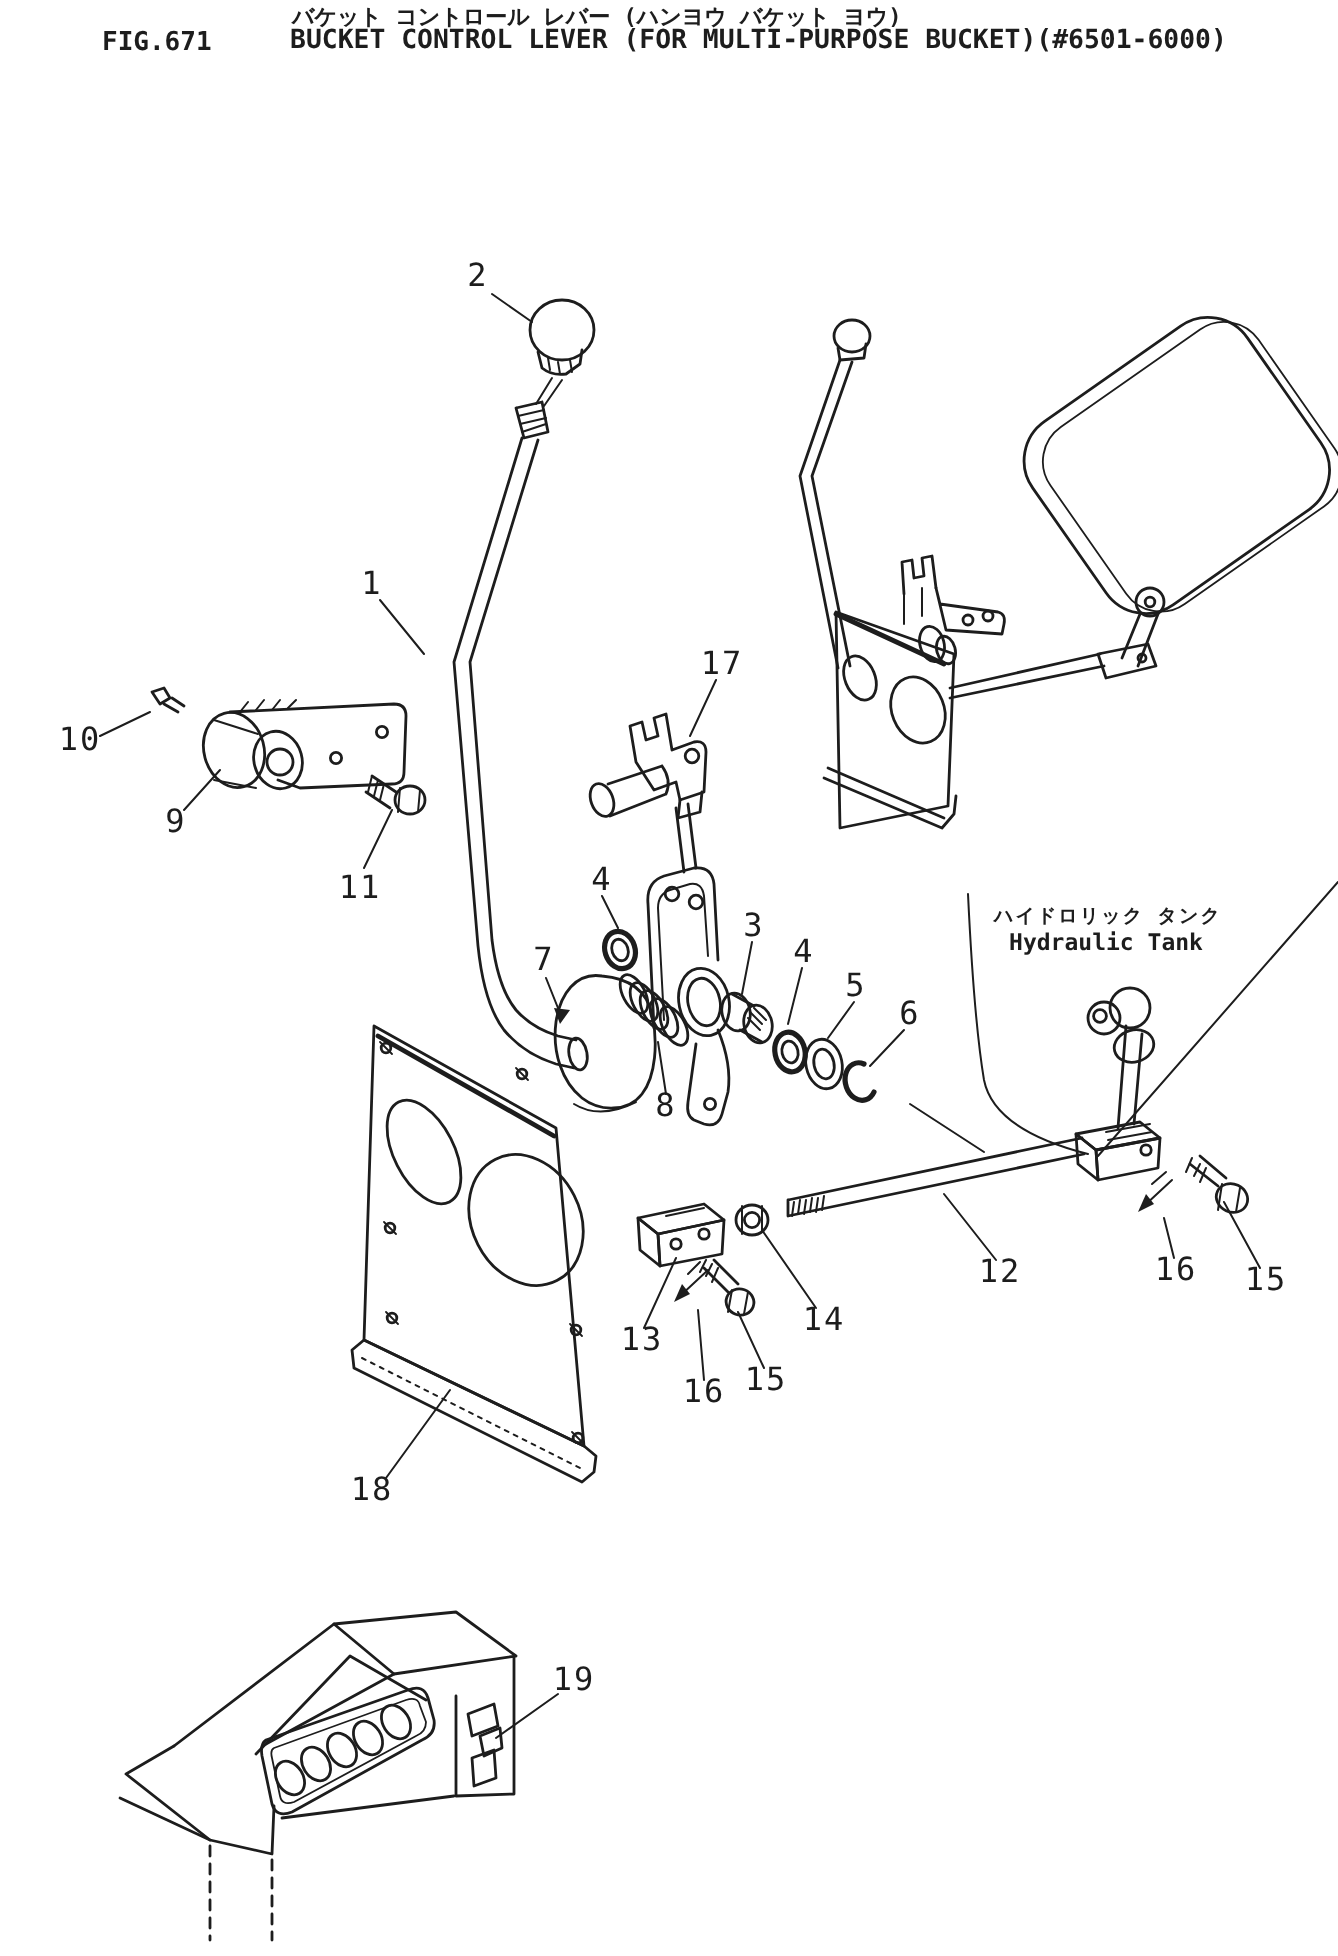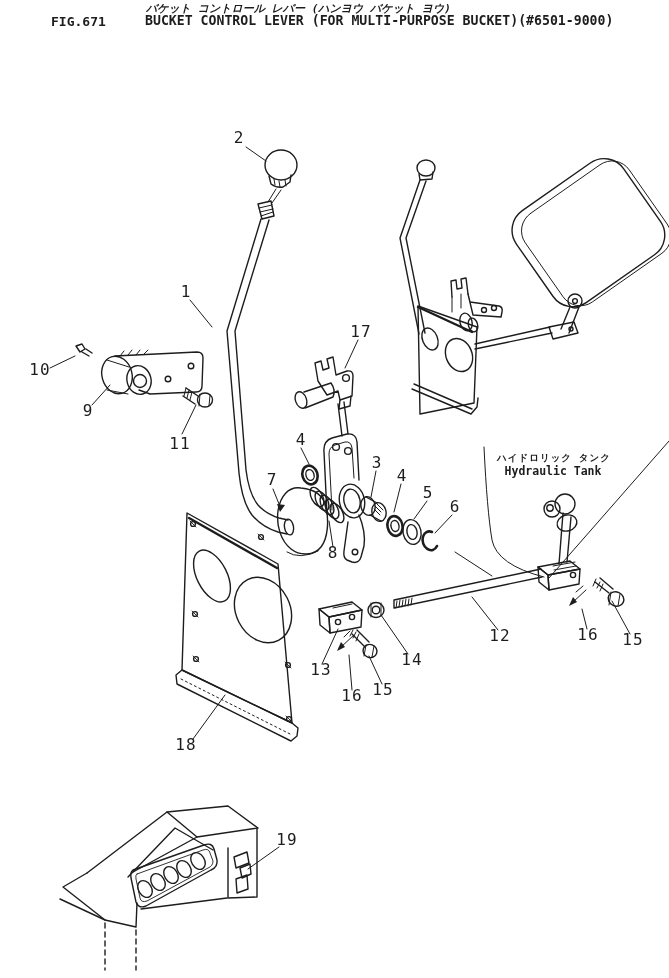--- a/index.html
+++ b/index.html
@@ -1,20 +1,20 @@
 <!DOCTYPE html>
 <html><head>
 <meta charset="utf-8">
 <style>
   html,body{margin:0;padding:0;background:#e8e8e8;}
   .page{position:relative;width:669px;height:978px;background:#ffffff;overflow:hidden;
         font-family:"DejaVu Sans Mono","Liberation Mono",monospace;color:#1d1d1d;}
   .hdr{position:absolute;white-space:pre;font-weight:700;}
   .fig-label{left:18px;top:14px;font-size:13px;margin-left:33px;}
-  .title-ja{left:146px;top:1px;font-size:11px;font-style:italic;}
+  .title-ja{left:146px;top:1px;font-size:11px;}
   .title-en{left:145px;top:13px;font-size:13.2px;}
   svg.canvas{position:absolute;left:0;top:0;}
   .s{stroke:#1d1d1d;fill:none;stroke-width:1.4;stroke-linecap:round;stroke-linejoin:round;}
   .thin{stroke-width:1;}
   .vthin{stroke-width:.9;}
   .thick{stroke-width:2.4;}
   .rim{stroke-width:2.6;}
   .ink{fill:#1d1d1d;stroke:none;}
   .dash{stroke-dasharray:5 4;}
   .dots{stroke-dasharray:2 3;}
@@ -25,21 +25,21 @@
   .annot-en{font-family:"DejaVu Sans Mono","Liberation Mono",monospace;font-size:11.5px;
             font-weight:700;fill:#1d1d1d;text-anchor:middle;}
 </style>
 </head>
 <body>
 
 <div class="page">
 
   <div class="hdr fig-label">FIG.671</div>
   <div class="hdr title-ja">バケット コントロール レバー (ハンヨウ バケット ヨウ)</div>
-  <div class="hdr title-en">BUCKET CONTROL LEVER (FOR MULTI-PURPOSE BUCKET)(#6501-9000)</div>
+  <div class="hdr title-en">BUCKET CONTROL LEVER (FOR MULTI-PURPOSE BUCKET)(#6501-6000)</div>
 
   <svg class="canvas" width="669" height="978" viewBox="0 0 669 978">
 
     <g class="s">
 
       <g transform="rotate(-35 588 233)">
         <rect x="523" y="177" width="131" height="112" rx="24"></rect>
         <rect x="531" y="184" width="127" height="108" rx="21" class="vthin"></rect>
       </g>
 

